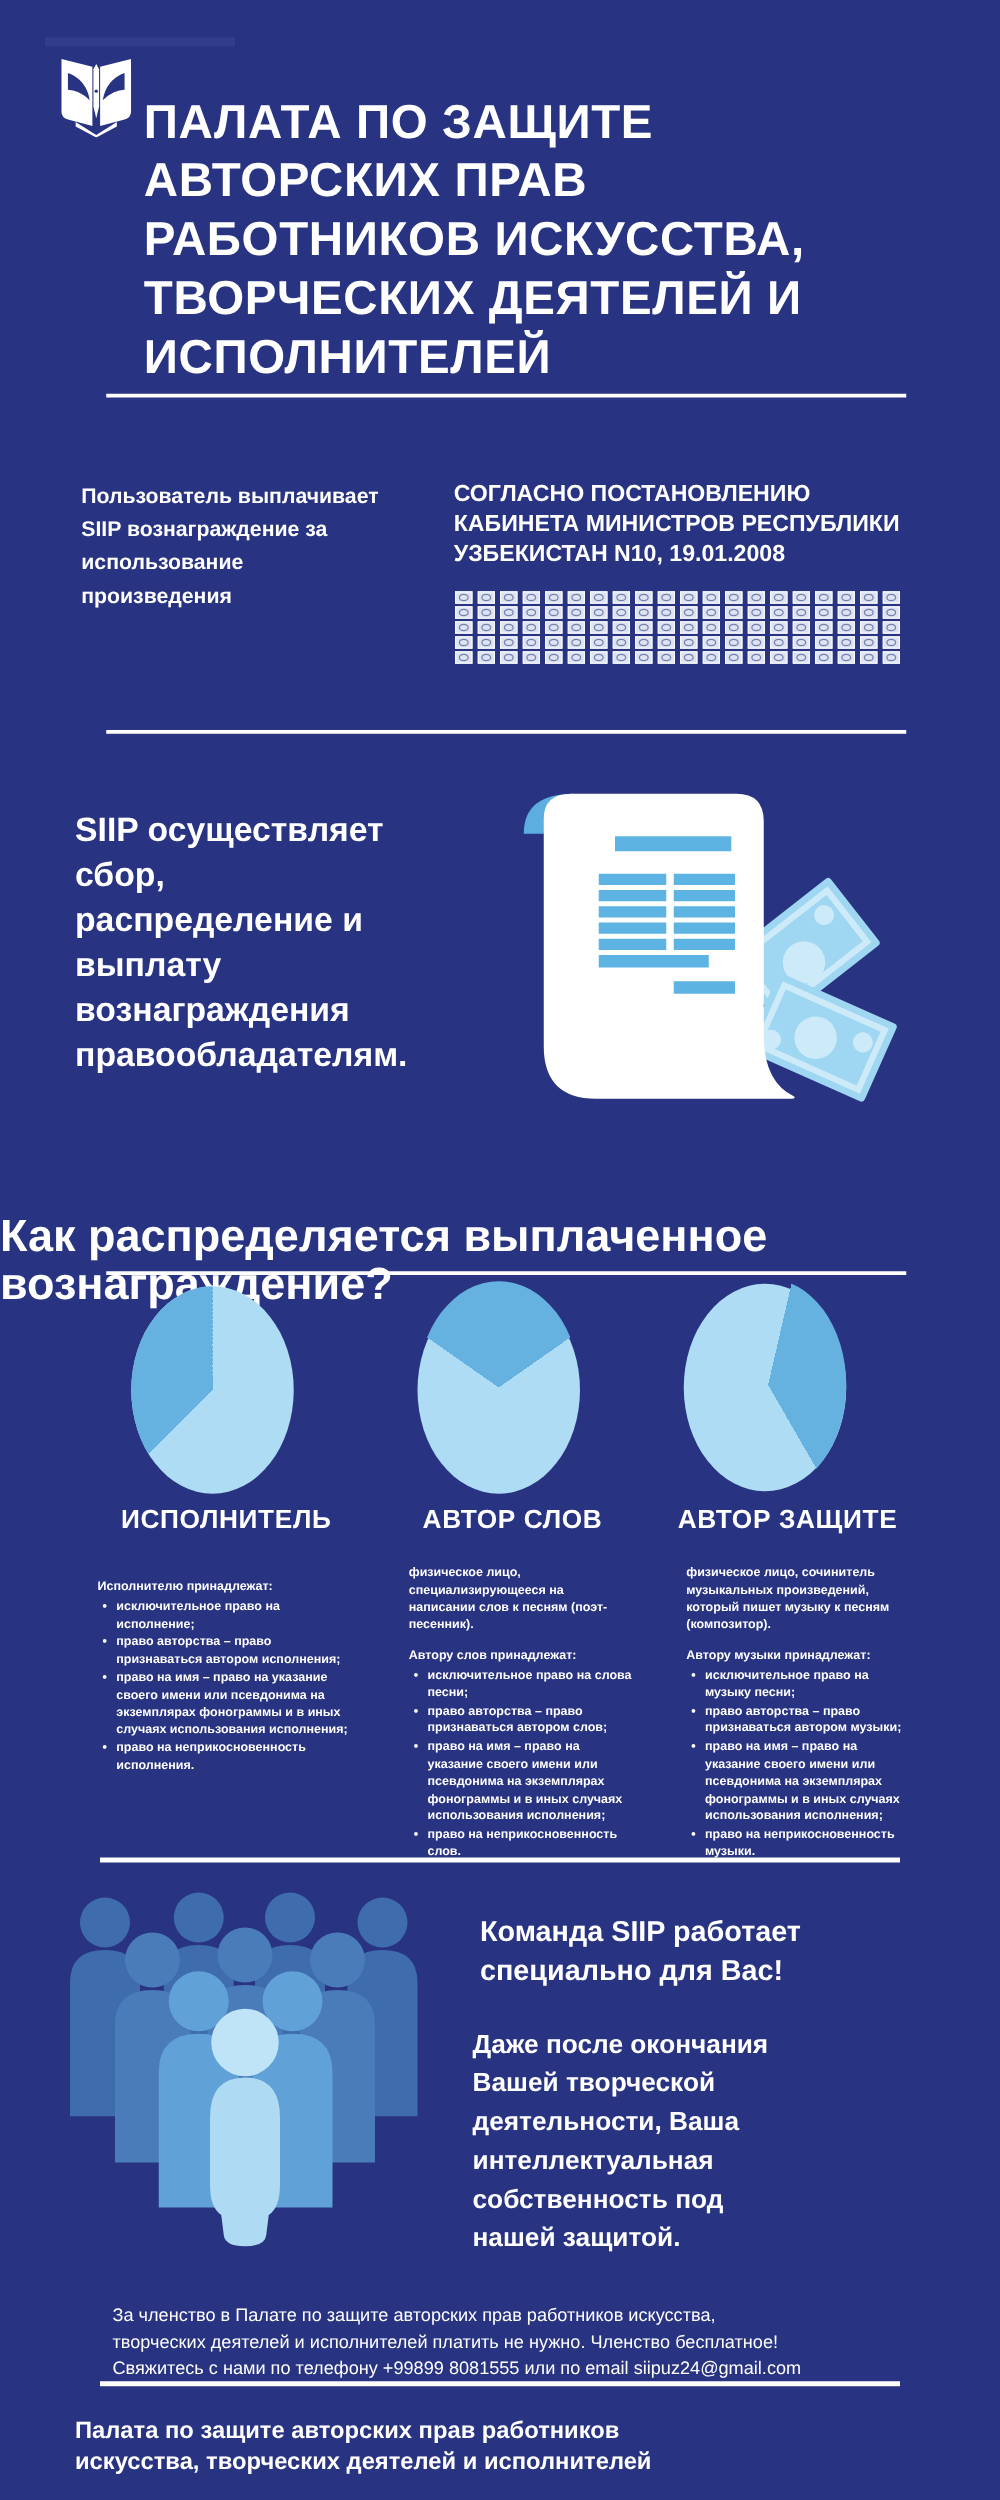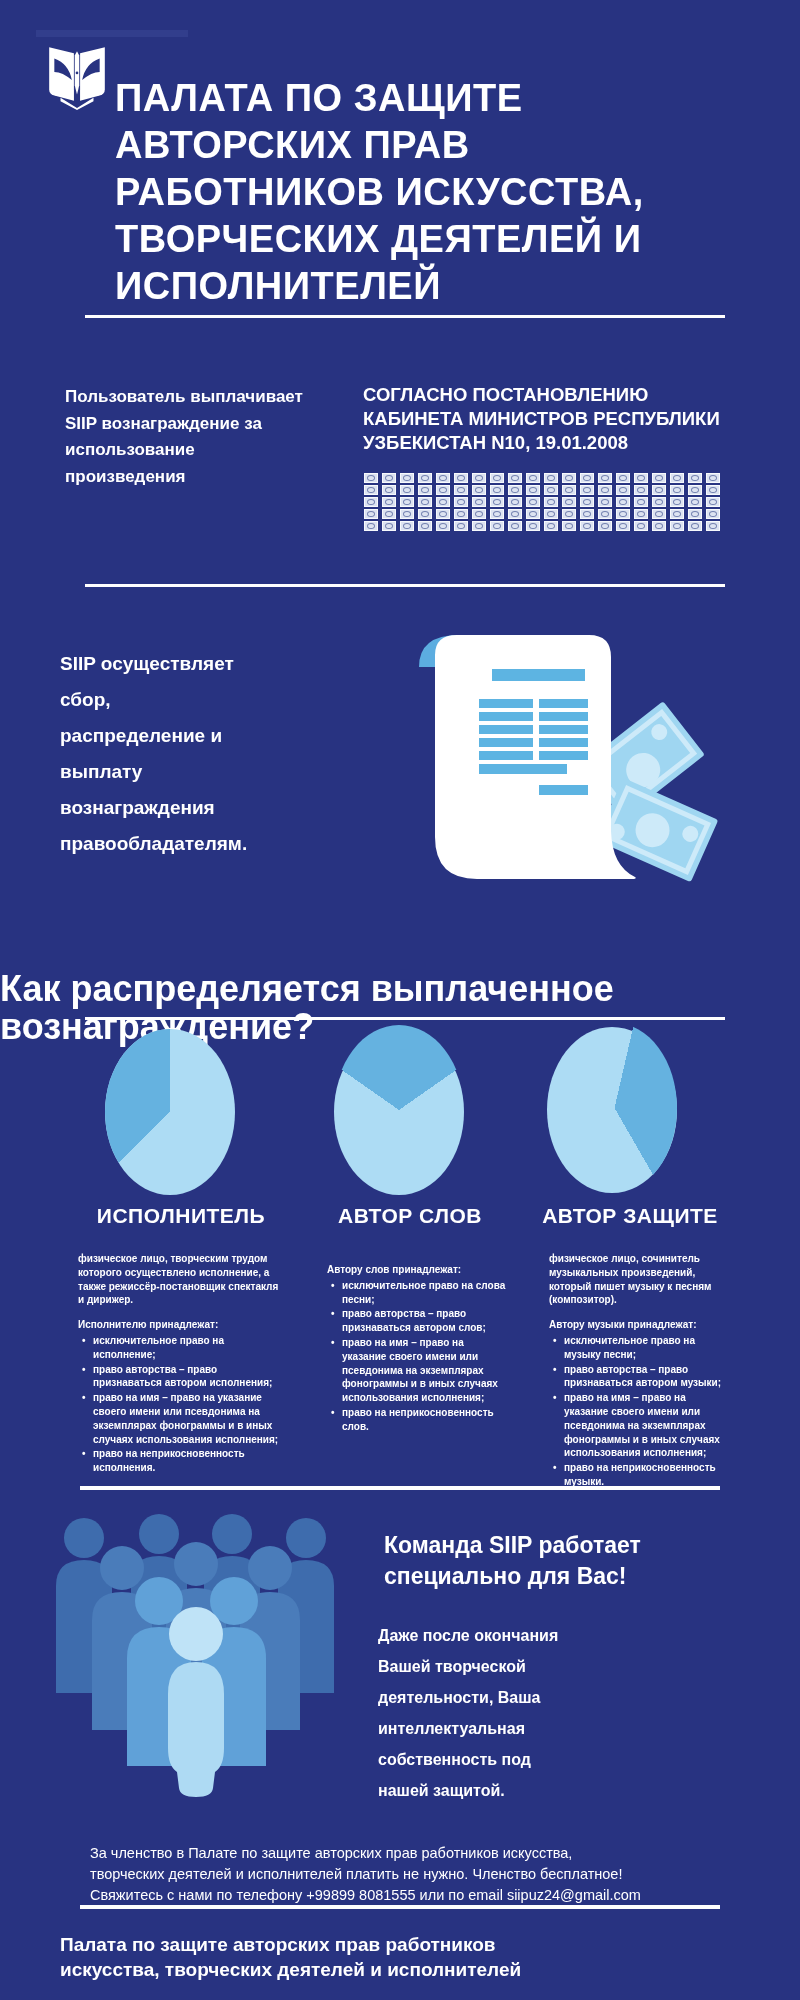--- a/index.html
+++ b/index.html
@@ -32,21 +32,21 @@
   
   .pay-left{left:65px;top:384px;width:245px;font-size:17px;line-height:26.5px;font-weight:700;}
   .pay-law{left:363px;top:383px;width:375px;font-size:18.5px;line-height:24px;font-weight:700;}
 
   
   .money{left:362px;top:472px;width:366px;display:flex;flex-wrap:wrap;}
   .bill{width:14px;height:10px;margin:1px 2px;background:#dde3f1;box-shadow:inset 0 0 0 1px #f7f9fd;position:relative;display:inline-block;}
   .bill::after{content:"";position:absolute;left:3px;top:2px;width:6px;height:4px;border:1px solid #7381b0;border-radius:50%;}
 
   
-  .siip-text{left:60px;top:646px;width:370px;font-size:19px;line-height:36px;font-weight:700;}
+  .siip-text{left:60px;top:646px;width:370px;font-size:27px;line-height:36px;font-weight:700;}
   .receipt{left:395px;top:625px;width:345px;height:265px;}
 
   
   .dist-heading{left:0;top:940px;width:800px;font-size:36px;line-height:38px;font-weight:700;}
 
   
   .pie{width:130px;height:166px;border-radius:50%;background:#addcf4;}
   .pie .wedge{position:absolute;inset:0;border-radius:50%;}
   .pie1{left:105px;top:1029px;}
   .pie2{left:334px;top:1029px;}
@@ -63,21 +63,21 @@
   .cols{left:78px;top:1252px;width:651px;display:grid;grid-template-columns:207px 180px 180px;column-gap:42px;}
   .dist-col{font-size:10px;line-height:13.8px;font-weight:700;}
   .col-rights-heading{margin-top:11px;}
   .col-rights{list-style:none;margin:2px 0 0 0;padding:0;}
   .col-rights li{position:relative;padding-left:14px;margin:1px;}
   .col-rights li::before{content:"•";position:absolute;left:3px;top:0;}
 
   
   .crowd{left:44px;top:1508px;width:300px;height:290px;}
   .team1{left:384px;top:1530px;width:372px;font-size:23px;line-height:31px;font-weight:700;}
-  .team2{left:378px;top:1620px;width:372px;font-size:16px;line-height:31px;font-weight:700;}
+  .team2{left:378px;top:1620px;width:372px;font-size:21px;line-height:31px;font-weight:700;}
 
   
   .membership{left:90px;top:1843px;width:620px;font-size:14.5px;line-height:21px;font-weight:400;}
   .footer-title{left:60px;top:1932px;width:680px;font-size:19px;line-height:25px;font-weight:700;}
 </style>
 </head>
 <body>
 
 <div class="abs top-strip"></div>
 
@@ -268,30 +268,30 @@
 <div class="abs pie pie3">
     <div class="wedge" style="background: conic-gradient(from 13deg, rgb(101, 178, 224) 0deg, rgb(101, 178, 224) 137deg, transparent 137deg, transparent 360deg);"></div>
   </div>
 
 <div class="abs pie-label pl1">ИСПОЛНИТЕЛЬ</div>
 <div class="abs pie-label pl2">АВТОР СЛОВ</div>
 <div class="abs pie-label pl3">АВТОР ЗАЩИТЕ</div>
 
 <div class="abs cols">
   <div class="dist-col">
-    <div class="col-desc">физическое лицо, творческим трудом которого осуществлено исполнение, а также режиссёр-постановщик спектакля и дирижер.</div>
     <div class="col-rights-heading">Исполнителю принадлежат:</div>
     <ul class="col-rights">
         <li>исключительное право на исполнение;</li>
         <li>право авторства – право признаваться автором исполнения;</li>
         <li>право на имя – право на указание своего имени или псевдонима на экземплярах фонограммы и в иных случаях использования исполнения;</li>
         <li>право на неприкосновенность исполнения.</li>
       </ul>
   </div>
   <div class="dist-col">
+    <div class="col-desc">физическое лицо, специализирующееся  на написании слов к песням (поэт-песенник).</div>
     <div class="col-rights-heading">Автору слов принадлежат:</div>
     <ul class="col-rights">
         <li>исключительное право на слова песни;</li>
         <li>право авторства – право признаваться автором слов;</li>
         <li>право на имя – право на указание своего имени или псевдонима на экземплярах фонограммы и в иных случаях использования исполнения;</li>
         <li>право на неприкосновенность слов.</li>
       </ul>
   </div>
   <div class="dist-col">
     <div class="col-desc">физическое лицо, сочинитель музыкальных произведений, который пишет музыку к песням (композитор).</div>

